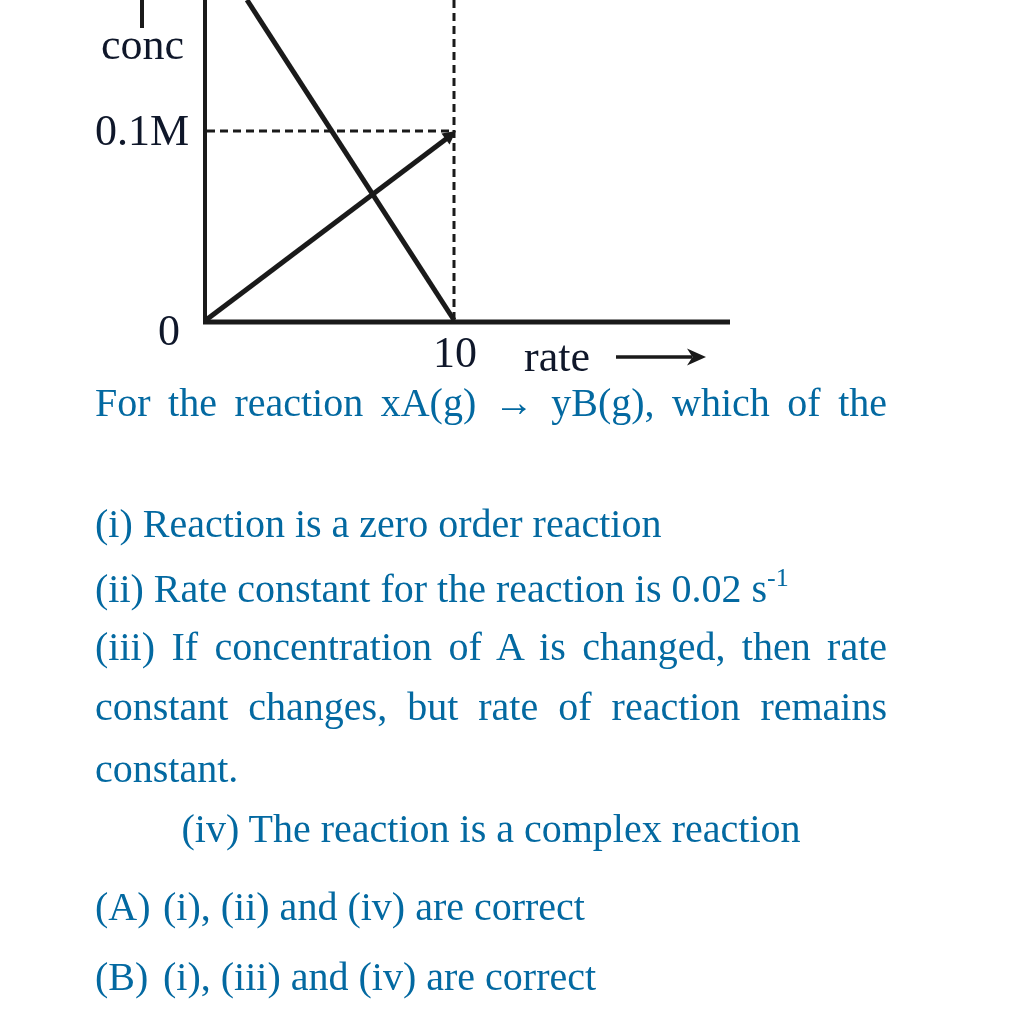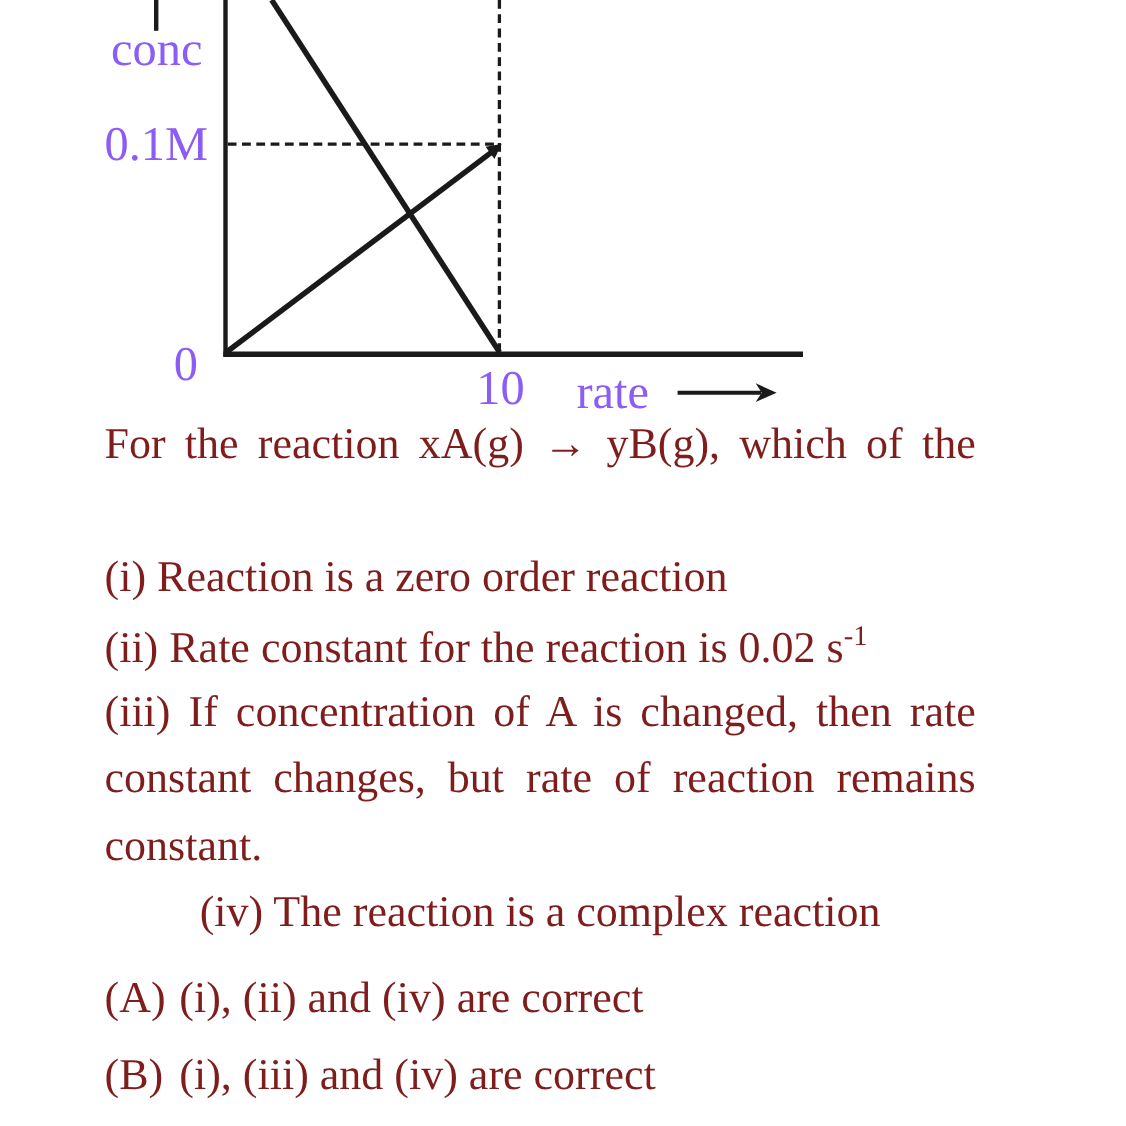--- a/index.html
+++ b/index.html
@@ -7,28 +7,28 @@
     position:relative;
     width:1024px; height:1024px;
     background:#ffffff;
     overflow:hidden;
     font-family:"Liberation Serif","DejaVu Serif",serif;
   }
   .graph-svg { position:absolute; left:0; top:0; }
   .glabel {
     position:absolute;
     font-size:44px; line-height:1.05;
-    color:#8b5cf6;
+    color:#0f172a;
     white-space:nowrap;
   }
   .tline {
     position:absolute;
     left:95px; width:792px;
     font-size:40px; line-height:1.15;
-    color:#7f1d1d;
+    color:#0369a1;
     white-space:nowrap;
   }
   .just {
     white-space:normal;
     text-align:justify;
     text-align-last:justify;
   }
   .sup {
     font-size:26px;
     vertical-align:16px;

